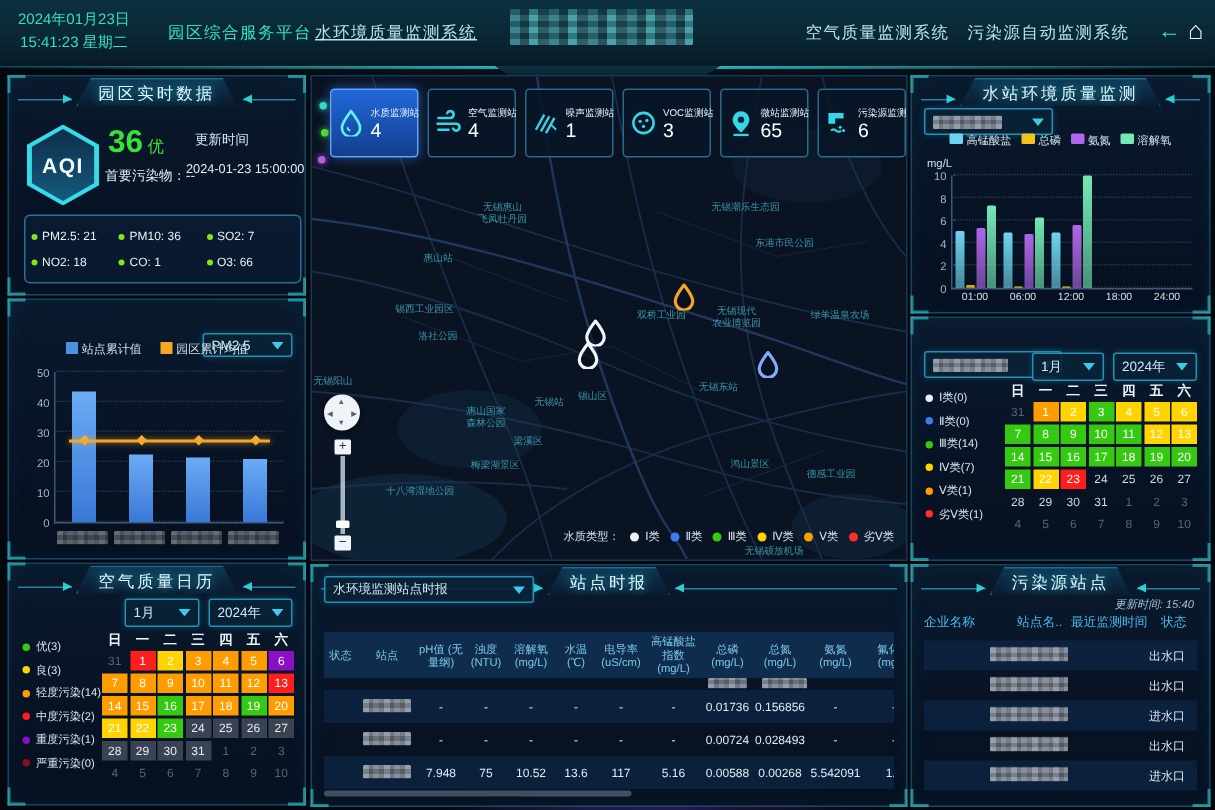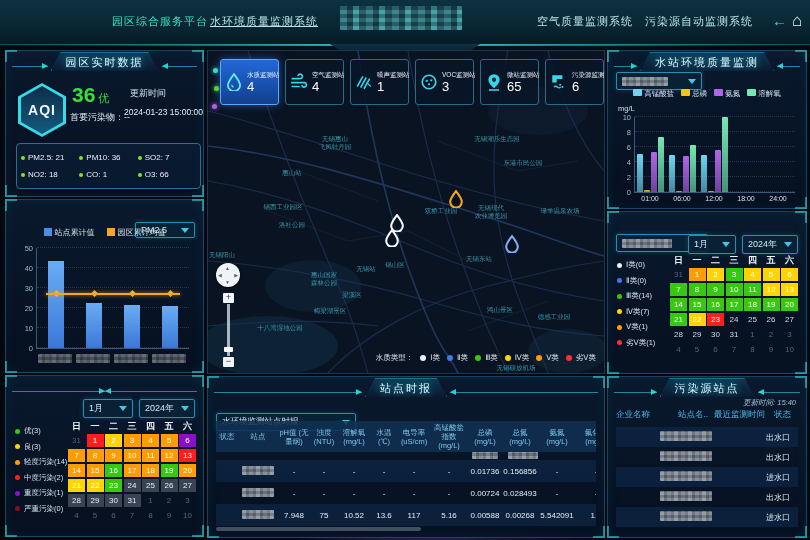--- a/index.html
+++ b/index.html
@@ -129,20 +129,24 @@
   .pupd{position:absolute;right:10px;top:21px;font-size:7.5px;color:#9fc0d8;font-style:italic;}
   .phead{position:absolute;left:8px;top:32px;width:182px;display:flex;color:#49b8e8;font-size:8.5px;}
   .prow{display:flex;align-items:center;height:20px;}
   .prow.alt{background:rgba(14,38,68,.75);}
   .prow .tc{font-size:8px;margin-left:44px;}
 </style>
 </head>
 <body>
 
 <div class="topbar">
+  <div class="datebox">
+    <div>2024年01月23日</div>
+    <div>15:41:23 星期二</div>
+  </div>
   <div class="nav hot" style="left:112px;">园区综合服务平台</div>
   <div class="nav" style="left:210px;text-decoration:underline;">水环境质量监测系统</div>
   <span class="px teal logo-blur"></span>
   <div class="nav" style="left:537px;">空气质量监测系统</div>
   <div class="nav" style="left:645px;">污染源自动监测系统</div>
   <div class="hdr-ic" style="left:772px;color:#35e0e0;">←</div>
   <div class="hdr-ic" style="left:792px;color:#eef6ff;font-size:17px;">⌂</div>
 </div>
 <div class="hdr-trap"></div>
 
@@ -229,20 +233,21 @@
       <span class="px dark" style="width: 34px; height: 9px; margin-top: 2px;"></span>
       <span class="px dark" style="width: 34px; height: 9px; margin-top: 2px;"></span>
       <span class="px dark" style="width: 34px; height: 9px; margin-top: 2px;"></span>
       <span class="px dark" style="width: 34px; height: 9px; margin-top: 2px;"></span>
     </div>
 </div>
 
 <div class="panel" style="left:5px;top:375px;width:197px;height:160px;">
   <div class="phd">
       <span class="wing l"></span>
+      <span class="ptitle">空气质量日历</span>
       <span class="wing r"></span>
     </div>
   <div class="cal-dd" style="right:8px;top:23px;">
     <div class="dd" style="width:38px;">
         <span>1月</span>
         <span class="caret"></span>
       </div>
     <div class="dd" style="width:44px;">
         <span>2024年</span>
         <span class="caret"></span>
@@ -546,21 +551,21 @@
     <div class="zbox">−</div>
   </div>
 </div>
 
 <div class="panel" style="left:207px;top:376px;width:396px;height:160px;">
   <div class="phd">
       <span class="wing l"></span>
       <span class="ptitle">站点时报</span>
       <span class="wing r"></span>
     </div>
-  <div class="dd" style="position:absolute;left:8px;top:36px;width:128px;font-size:8.5px;">
+  <div class="dd" style="position:absolute;left:8px;top:7px;width:128px;font-size:8.5px;">
     <span>水环境监测站点时报</span>
       <span class="caret"></span>
   </div>
   <div style="position:absolute;left:8px;top:44px;width:380px;overflow:hidden;">
     <div class="thead" id="rthead">
         <div class="thc" style="width: 22px;">状态</div>
         <div class="thc" style="width: 40px;">站点</div>
         <div class="thc" style="width: 32px;">pH值 (无量纲)</div>
         <div class="thc" style="width: 28px;">浊度 (NTU)</div>
         <div class="thc" style="width: 32px;">溶解氧 (mg/L)</div>

